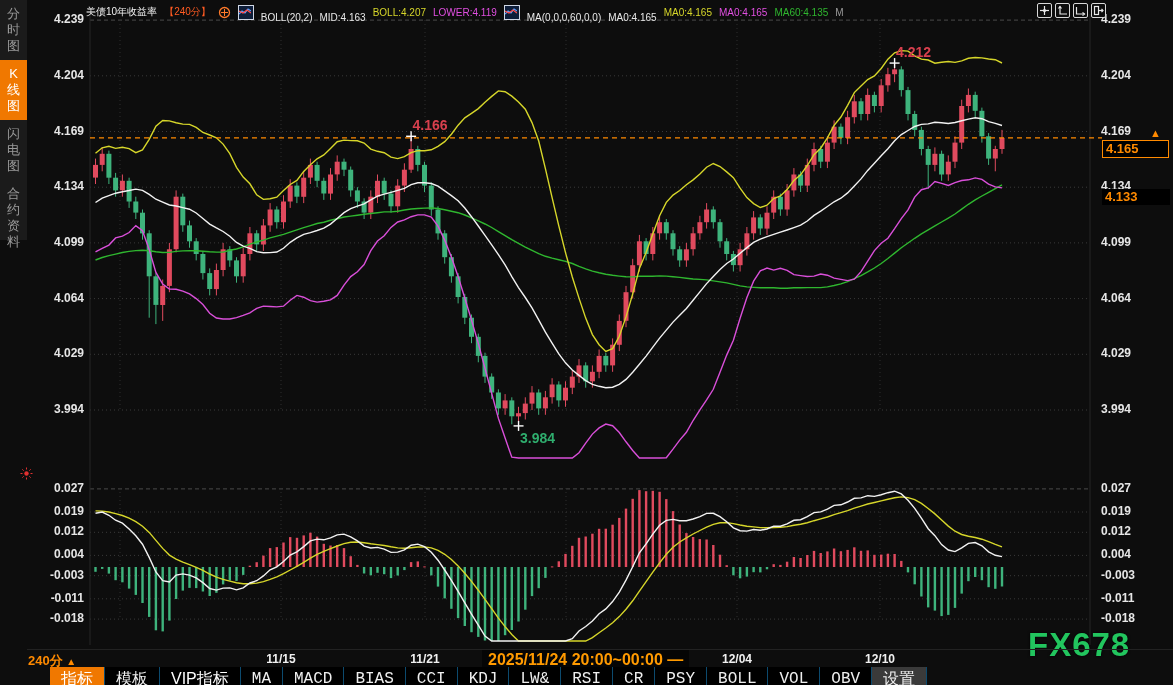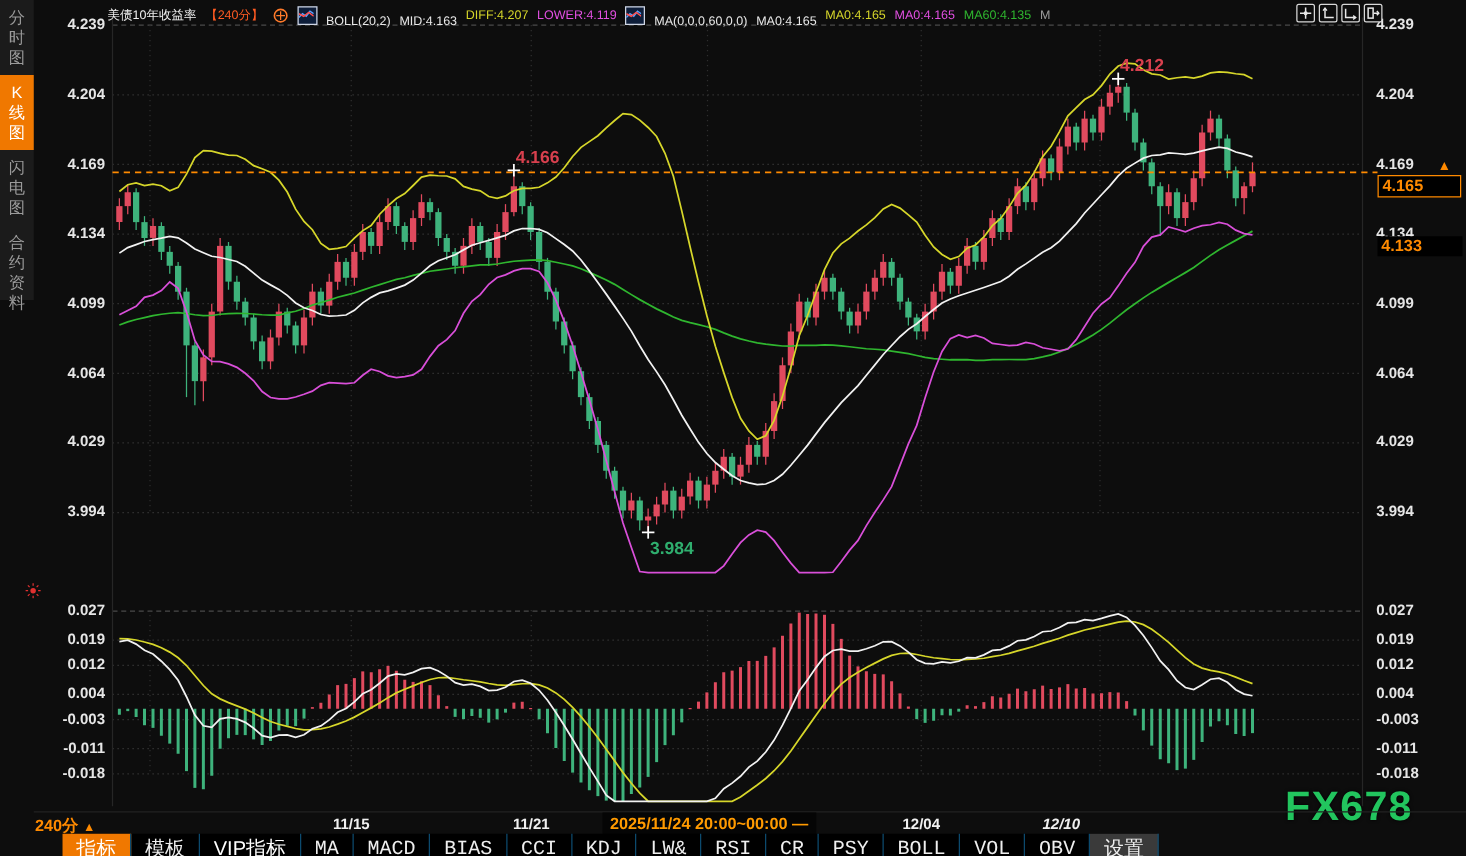--- a/index.html
+++ b/index.html
@@ -35,21 +35,21 @@
   
   .price-badge{position:absolute;left:1102px;top:140px;width:62px;height:16px;border:1px solid #ff8a00;background:#000;color:#ff8a00;font-size:13px;font-weight:bold;padding-left:3px;line-height:16px;z-index:7;}
   .badge-arrow{position:absolute;left:1150px;top:127px;color:#ff8a00;font-size:11px;z-index:8;}
   .secondary-badge{position:absolute;left:1102px;top:189px;width:65px;height:16px;background:#000;color:#ff8a00;font-size:13px;font-weight:bold;padding-left:3px;line-height:16px;z-index:7;}
 
   
   .xaxis{position:absolute;left:27px;top:649px;width:1146px;height:18px;border-top:1px solid #222;z-index:6;}
   .x-period{position:absolute;left:1px;top:2px;color:#ff8a00;font-size:13px;font-weight:bold;}
   .x-tri{color:#ff8a00;font-size:10px;}
   .x-date{position:absolute;top:2px;width:60px;margin-left:-30px;text-align:center;color:#f0f0f0;font-size:12px;font-weight:bold;}
-  .x-highlight{position:absolute;left:455px;top:0px;height:17px;background:#050505;color:#ff9a00;font-size:13px;font-weight:bold;padding:1px 6px;}
+  .x-highlight{position:absolute;left:455px;top:0px;height:17px;background:#050505;color:#ff9a00;font-size:16px;font-weight:bold;padding:1px 6px;}
 
   
   .toolbar{position:absolute;left:50px;top:667px;height:18px;display:flex;align-items:stretch;z-index:6;background:#000;}
   .tb-btn{display:flex;align-items:center;padding:12px 11px;font-size:16px;color:#efefef;border-right:1px solid #0c4a6e;cursor:pointer;font-family:"Liberation Mono","DejaVu Sans Mono",monospace;white-space:nowrap;}
   .tb-btn.cjk{font-family:"Liberation Sans","DejaVu Sans",sans-serif;}
   .tb-active{background:#f07800;color:#fff;}
   .tb-vip{color:#ffffff;}
   .tb-settings{background:#3a3a3a;}
 
   .watermark{position:absolute;left:1028px;top:626px;font-size:33px;font-weight:bold;color:#22c55e;letter-spacing:1px;text-shadow:0 0 3px #000;z-index:4;}
@@ -562,21 +562,21 @@
         </svg>
     </span>
     <span class="mini-ic">
       <svg width="12" height="11" viewBox="0 0 12 11">
           <polyline points="0,8 3,5 6,7 9,3 12,5" fill="none" stroke="#5aa0ff" stroke-width="1.2"></polyline>
           <polyline points="0,5 4,7 8,4 12,7" fill="none" stroke="#ff5050" stroke-width="1.2"></polyline>
         </svg>
     </span>
     <span class="lg-w">BOLL(20,2)</span>
     <span class="lg-w">MID:4.163</span>
-    <span class="lg-y">DIFF:4.207</span>
+    <span class="lg-y">BOLL:4.207</span>
     <span class="lg-m">LOWER:4.119</span>
     <span class="mini-ic">
       <svg width="12" height="11" viewBox="0 0 12 11">
           <polyline points="0,8 3,5 6,7 9,3 12,5" fill="none" stroke="#5aa0ff" stroke-width="1.2"></polyline>
           <polyline points="0,5 4,7 8,4 12,7" fill="none" stroke="#ff5050" stroke-width="1.2"></polyline>
         </svg>
     </span>
     <span class="lg-w">MA(0,0,0,60,0,0)</span>
     <span class="lg-w">MA0:4.165</span>
     <span class="lg-y">MA0:4.165</span>
@@ -668,21 +668,21 @@
   <div class="price-badge">4.165</div>
   <div class="secondary-badge">4.133</div>
 
   <div class="xaxis" id="xaxis">
     <span class="x-period"><span>240分</span> <span class="x-tri">▲</span></span>
     <span class="x-highlight">2025/11/24 20:00~00:00 —</span>
   <span class="x-date" style="left: 93px; margin-top: 32px;">11/10</span>
       <span class="x-date" style="left: 254px;">11/15</span>
       <span class="x-date" style="left: 398px;">11/21</span>
       <span class="x-date" style="left: 710px;">12/04</span>
-      <span class="x-date" style="left: 822px; font-style: italic;">12/10</span>
+      <span class="x-date" style="left: 853px;">12/10</span>
     </div>
 
   <div class="toolbar" id="toolbar">
       <div class="tb-btn cjk tb-active">指标</div>
       <div class="tb-btn cjk">模板</div>
       <div class="tb-btn cjk tb-vip">VIP指标</div>
       <div class="tb-btn">MA</div>
       <div class="tb-btn">MACD</div>
       <div class="tb-btn">BIAS</div>
       <div class="tb-btn">CCI</div>

